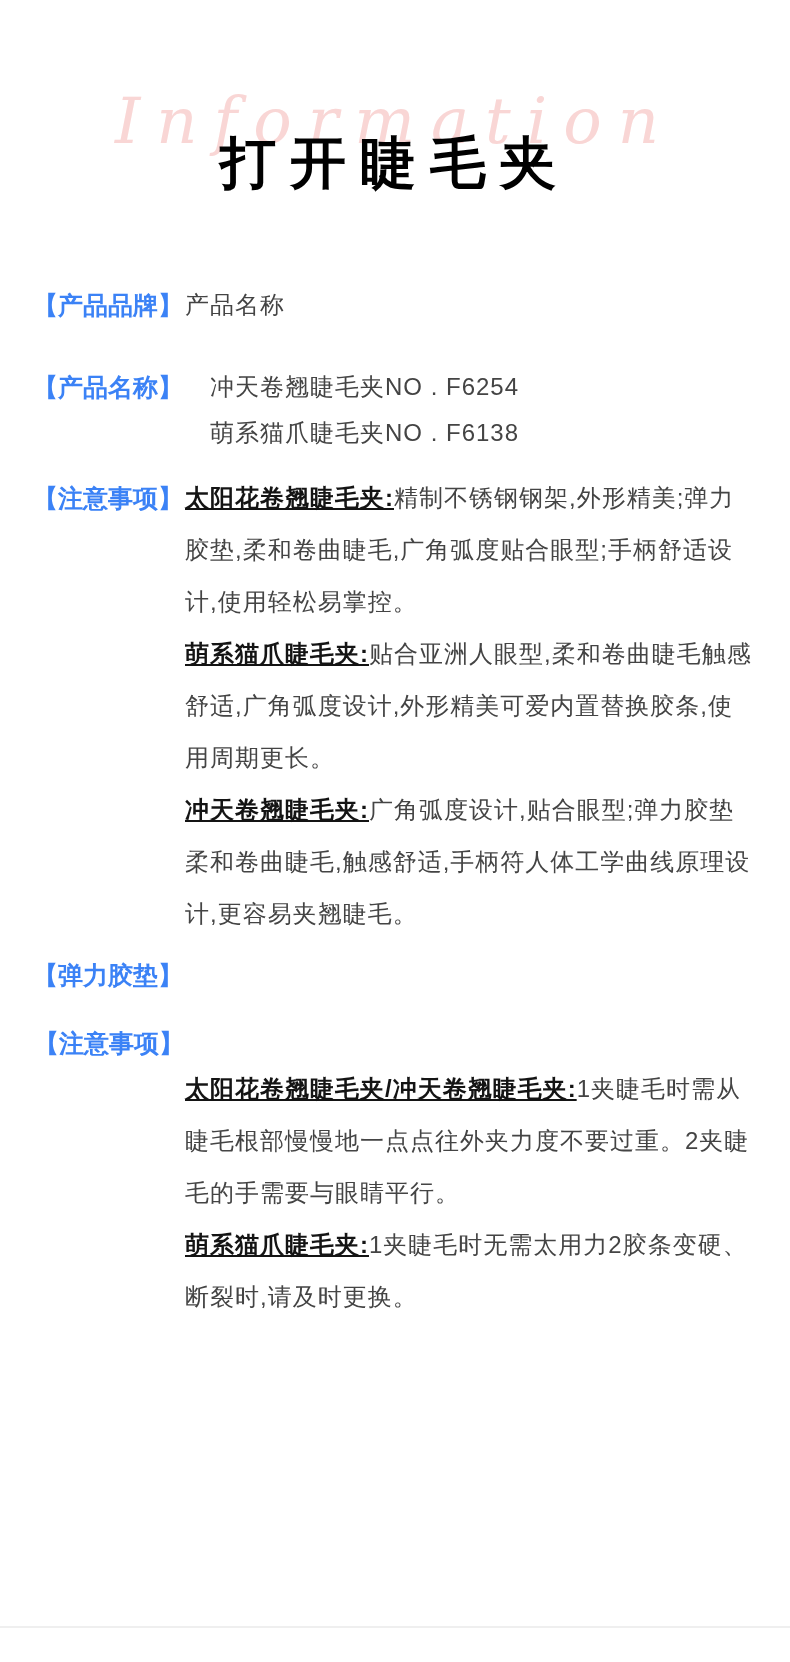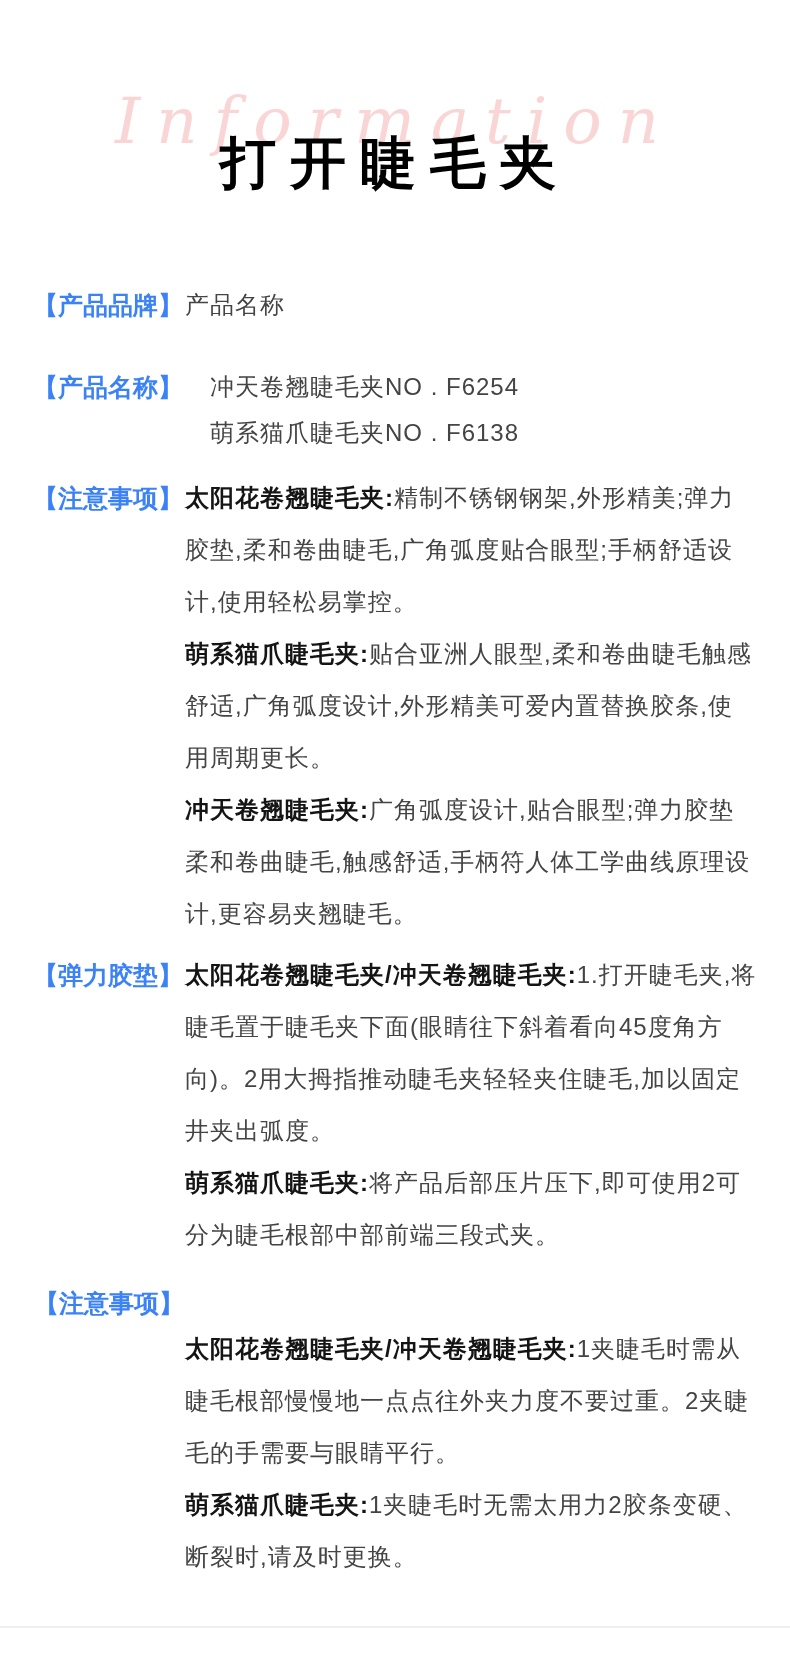--- a/index.html
+++ b/index.html
@@ -62,20 +62,21 @@
     font-size: 24px;
     letter-spacing: 1px;
     color: #444444;
   }
   .sec-content p {
     margin: 0;
   }
   .lead {
     font-weight: 700;
     color: #141414;
+    text-decoration: underline;
   }
   
   .section--brand { margin-top: 96px; }
   .section--brand .sec-label,
   .section--brand .sec-content { line-height: 30px; }
   
   .section--name { margin-top: 44px; }
   .section--name .sec-label,
   .section--name .sec-content { line-height: 46px; }
   .name-line { white-space: nowrap; }
@@ -133,24 +134,20 @@
       <div class="sec-label">【注意事项】</div>
       <div class="sec-content">
         <p><span class="lead">太阳花卷翘睫毛夹:</span><span>精制不锈钢钢架,外形精美;弹力胶垫,柔和卷曲睫毛,广角弧度贴合眼型;手柄舒适设计,使用轻松易掌控。</span></p>
         <p><span class="lead">萌系猫爪睫毛夹:</span><span>贴合亚洲人眼型,柔和卷曲睫毛触感舒适,广角弧度设计,外形精美可爱内置替换胶条,使用周期更长。</span></p>
         <p><span class="lead">冲天卷翘睫毛夹:</span><span>广角弧度设计,贴合眼型;弹力胶垫柔和卷曲睫毛,触感舒适,手柄符人体工学曲线原理设计,更容易夹翘睫毛。</span></p>
       </div>
     </div>
 
     <div class="section section--usage">
       <div class="sec-label">【弹力胶垫】</div>
-      <div class="sec-content">
-        <p><span class="lead">太阳花卷翘睫毛夹/冲天卷翘睫毛夹:</span><span>1.打开睫毛夹,将睫毛置于睫毛夹下面(眼睛往下斜着看向45度角方向)。2用大拇指推动睫毛夹轻轻夹住睫毛,加以固定井夹出弧度。</span></p>
-        <p><span class="lead">萌系猫爪睫毛夹:</span><span>将产品后部压片压下,即可使用2可分为睫毛根部中部前端三段式夹。</span></p>
-      </div>
     </div>
 
     <div class="section section--notes">
       <div class="sec-label">【注意事项】</div>
       <div class="notes-body">
         <div class="notes-spacer"></div>
         <div class="sec-content">
           <p><span class="lead">太阳花卷翘睫毛夹/冲天卷翘睫毛夹:</span><span>1夹睫毛时需从睫毛根部慢慢地一点点往外夹力度不要过重。2夹睫毛的手需要与眼睛平行。</span></p>
           <p><span class="lead">萌系猫爪睫毛夹:</span><span>1夹睫毛时无需太用力2胶条变硬、断裂时,请及时更换。</span></p>
         </div>

